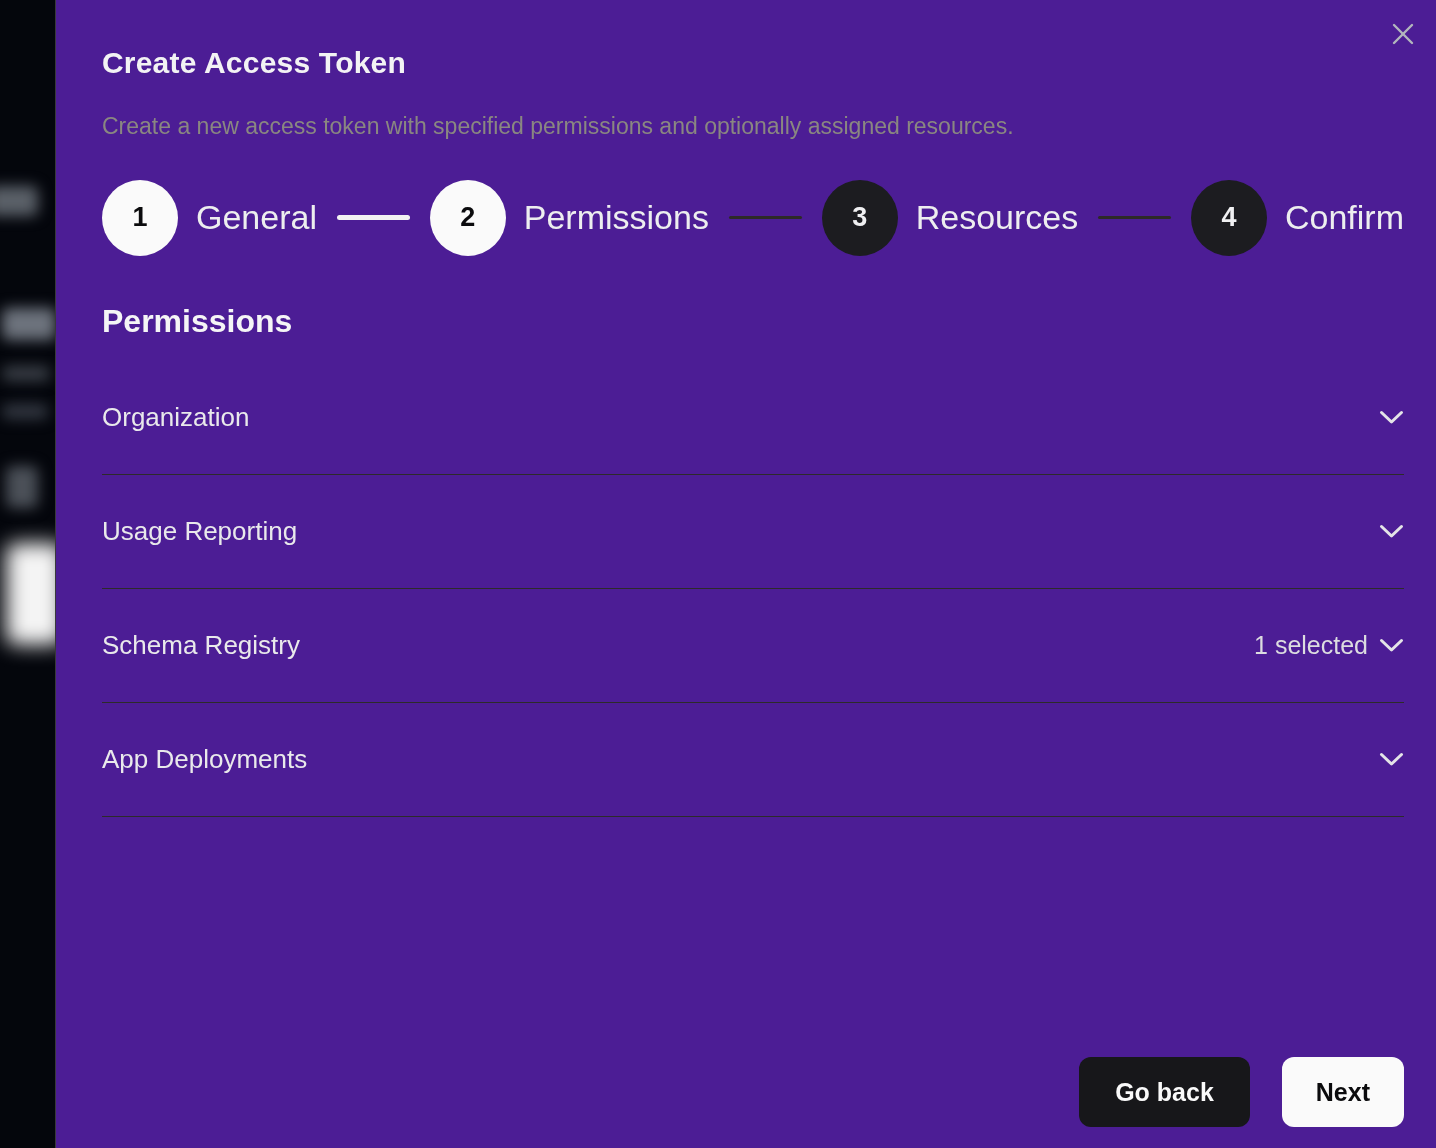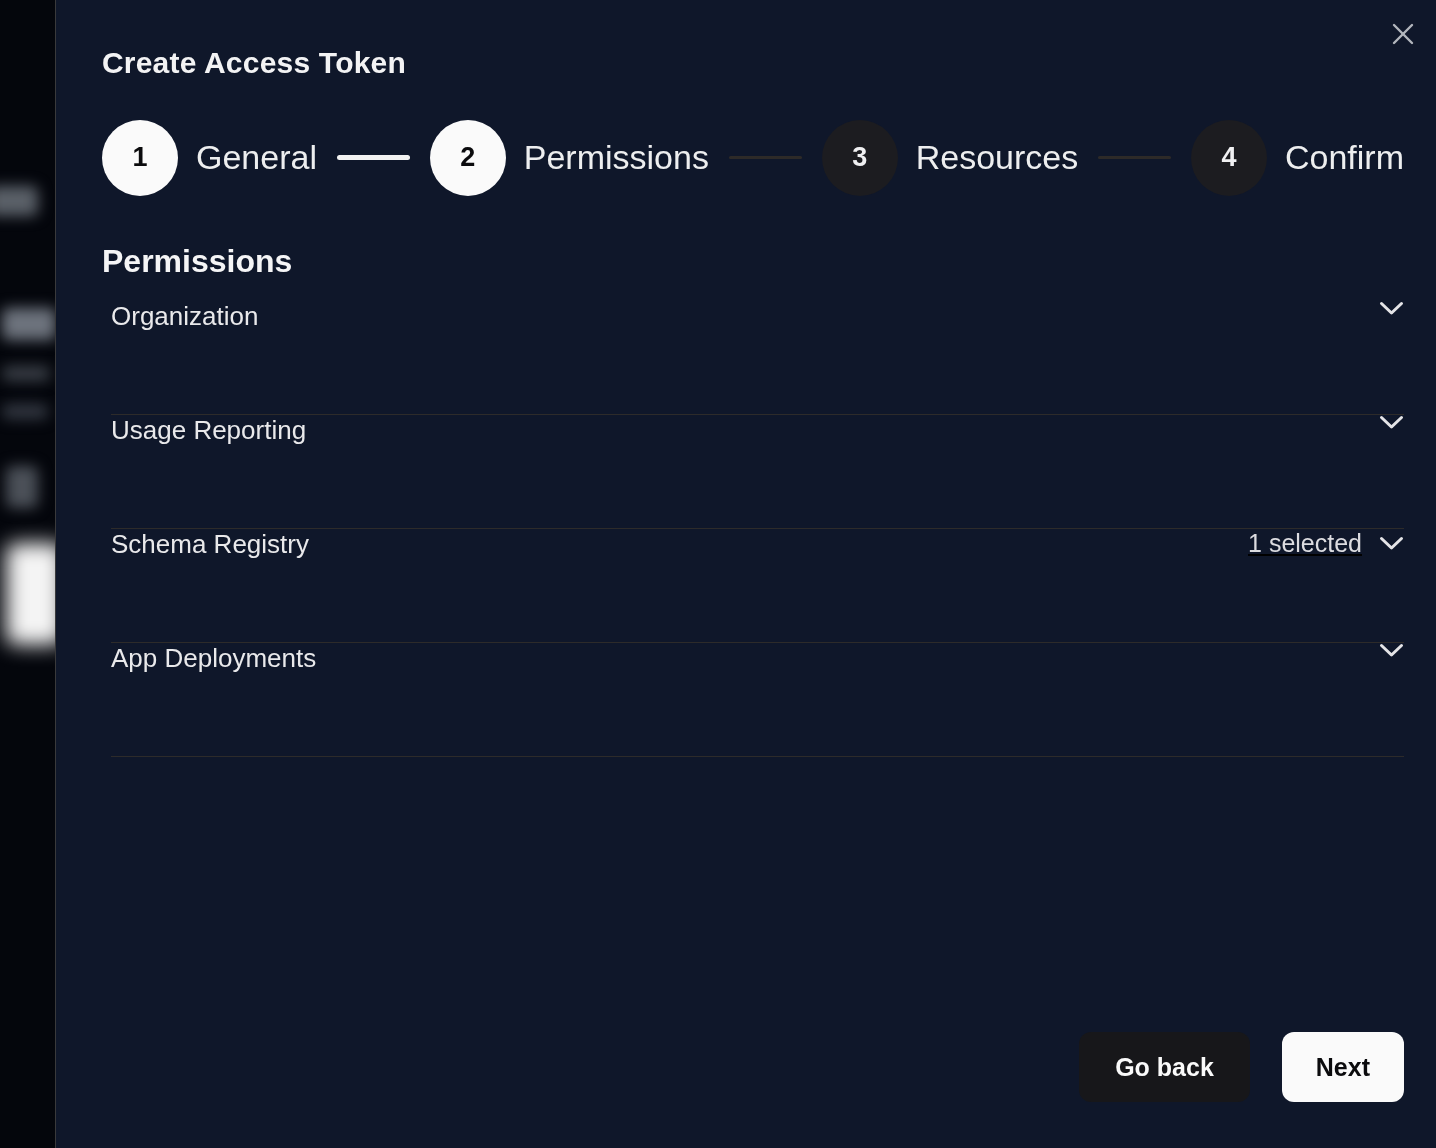--- a/index.html
+++ b/index.html
@@ -22,21 +22,21 @@
   .blur-text1  { left:2px;  top:308px; width:54px; height:32px; background:#6d737d; }
   .blur-line1  { left:2px;  top:366px; width:48px; height:15px; background:#3a3f47; }
   .blur-line2  { left:2px;  top:404px; width:46px; height:15px; background:#333842; }
   .blur-sq1    { left:6px;  top:466px; width:32px; height:42px; background:#4b5058; }
   .blur-white  { left:6px;  top:543px; width:58px; height:102px; background:#f4f4f4;
                  filter:blur(10px); border-radius:10px; }
 
   
   .modal {
     position:absolute; left:55px; top:0; width:1381px; height:1148px;
-    background:#0f172a;
+    background:#4c1d95;
     border-left:1px solid #39393b;
     padding:0 32px 0 46px;
   }
 
   .close-btn {
     position:absolute; top:18px; right:17px;
     width:32px; height:32px;
     display:flex; align-items:center; justify-content:center;
     background:transparent; border:none; cursor:pointer;
   }
@@ -82,34 +82,33 @@
 
   
   .section-heading {
     margin-top:46px;
     font-size:32px; line-height:38px; font-weight:700;
     color:#f5f5f6;
   }
   .groups { margin-top:21px; }
   .group-row {
     height:114px;
-    display:flex; align-items:flex-start; justify-content:space-between;
+    display:flex; align-items:center; justify-content:space-between;
     border-bottom:1px solid #2d2b2a;
     cursor:pointer;
-    margin-left:9px;
   }
   .group-label { font-size:26px; font-weight:500; color:#e9e9eb; }
-  .group-right { display:flex; align-items:center; gap:17px;text-decoration:underline; }
+  .group-right { display:flex; align-items:center; gap:11px; }
   .selected-text { font-size:25px; font-weight:500; color:#dcdce0; }
   .selected-text:empty { display:none; }
   .chevron svg { display:block; }
 
   
   .footer {
-    position:absolute; right:32px; bottom:46px;
+    position:absolute; right:32px; bottom:21px;
     display:flex; align-items:center; gap:32px;
   }
   .btn {
     height:70px; border:none; border-radius:12px; cursor:pointer;
     font-family:inherit; font-size:25px; font-weight:700;
     display:flex; align-items:center; justify-content:center;
   }
   .btn-secondary { min-width:167px; padding:0 36px; background:#17171a; color:#fafafa; }
   .btn-primary   { min-width:122px; padding:8px 34px; background:#fafafa; color:#0b0b0d; }
 </style>
@@ -130,20 +129,21 @@
   <button class="close-btn">
     <span>
       <svg width="24" height="24" viewBox="0 0 24 24">
         <line x1="3" y1="3" x2="21" y2="21" stroke="#b2b6bd" stroke-width="2.4" stroke-linecap="round"></line>
         <line x1="21" y1="3" x2="3" y2="21" stroke="#b2b6bd" stroke-width="2.4" stroke-linecap="round"></line>
       </svg>
     </span>
   </button>
 
   <h1 class="modal-title">Create Access Token</h1>
+  <p class="modal-subtitle">Create a new access token with specified permissions and optionally assigned resources.</p>
 
   <div class="stepper">
     <div class="step step--done">
       <div class="step-circle">1</div>
       <div class="step-label">General</div>
     </div>
     <div class="connector connector--done"></div>
     <div class="step step--active">
       <div class="step-circle">2</div>
       <div class="step-label">Permissions</div>

